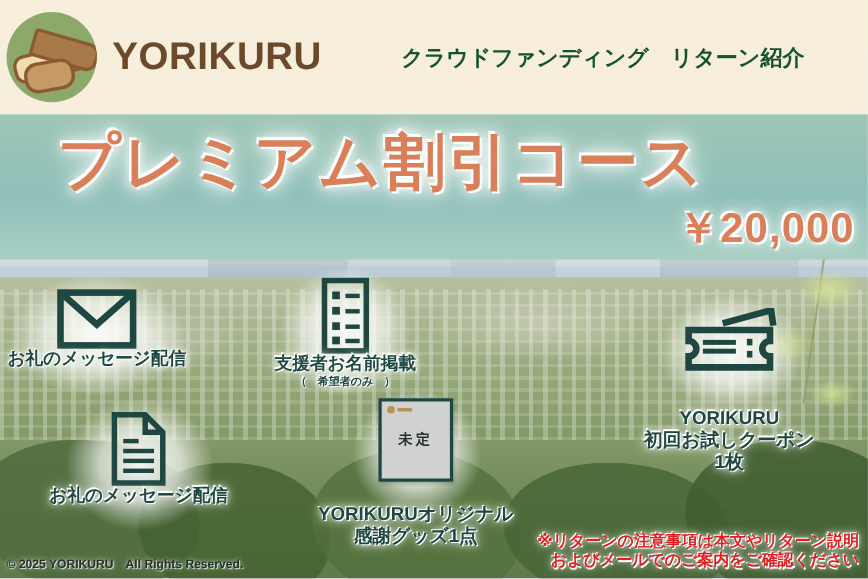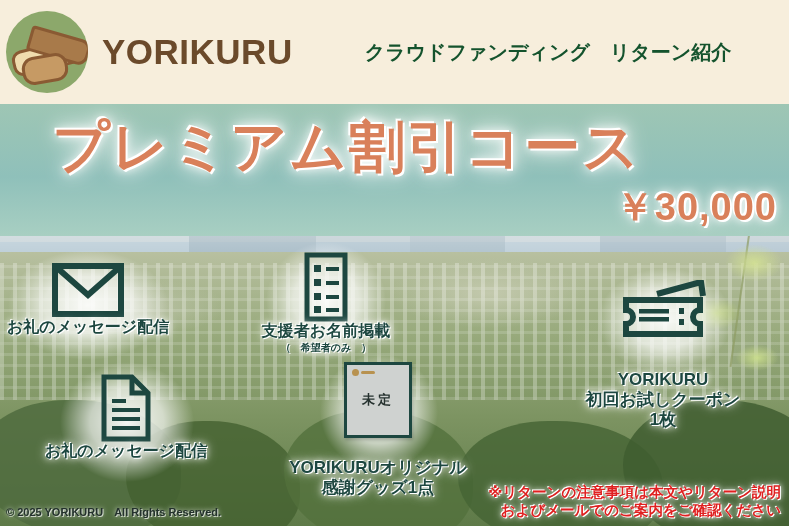--- a/index.html
+++ b/index.html
@@ -87,21 +87,21 @@
   .icon-wrap{display:flex;justify-content:center;align-items:center;}
   .lbl{font-weight:bold;color:#1d4740;line-height:1.18;
     text-shadow:0 0 6px #fff,0 0 12px #fff,1px 1px 0 #fff,-1px -1px 0 #fff;}
   .lbl-main{font-size:16px;}
   .lbl-sub{font-size:10px;margin-top:2px;font-family:Liberation Mono, monospace;}
   .lbl-big{font-size:17px;}
 
   
   #perk-mail{left:0;top:262px;width:176px;}
   #perk-mail .glow{left:8px;top:-12px;width:160px;height:110px;}
-  #perk-name{left:248px;top:252px;width:156px;}
+  #perk-name{left:236px;top:252px;width:156px;}
   #perk-name .glow{left:18px;top:-10px;width:120px;height:118px;}
   #perk-doc{left:38px;top:374px;width:176px;}
   #perk-doc .glow{left:22px;top:-12px;width:134px;height:120px;}
   #perk-goods{left:268px;top:362px;width:220px;}
   #perk-goods .glow{left:52px;top:-8px;width:118px;height:116px;}
   #perk-coupon{left:548px;top:280px;width:230px;}
   #perk-coupon .glow{left:50px;top:-12px;width:134px;height:104px;}
 
   
   .goods-card{width:62px;height:70px;background:#cfd2d0;border:3px solid #1d4740;
@@ -148,21 +148,21 @@
       <div class="hand-a"></div>
       <div class="hand-b"></div>
       <div class="knuck"></div>
     </div>
     <div class="brand">YORIKURU</div>
     <div class="subtitle">クラウドファンディング　リターン紹介</div>
   </div>
 
   <div class="banner">
     <div class="banner-title">プレミアム割引コース</div>
-    <div class="banner-price">￥30,000</div>
+    <div class="banner-price">￥20,000</div>
   </div>
 
   <div class="perk" id="perk-mail">
     <div class="glow"></div>
     <div class="icon-wrap">
       <svg width="74" height="56" viewBox="0 0 74 56">
         <rect x="4" y="4" width="66" height="48" fill="none" stroke="#1d4740" stroke-width="6"></rect>
         <path d="M4 4 L37 33 L70 4" fill="none" stroke="#1d4740" stroke-width="6"></path>
       </svg>
     </div>

